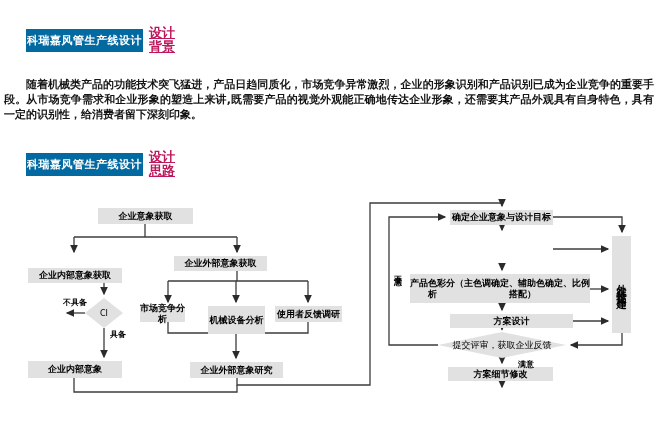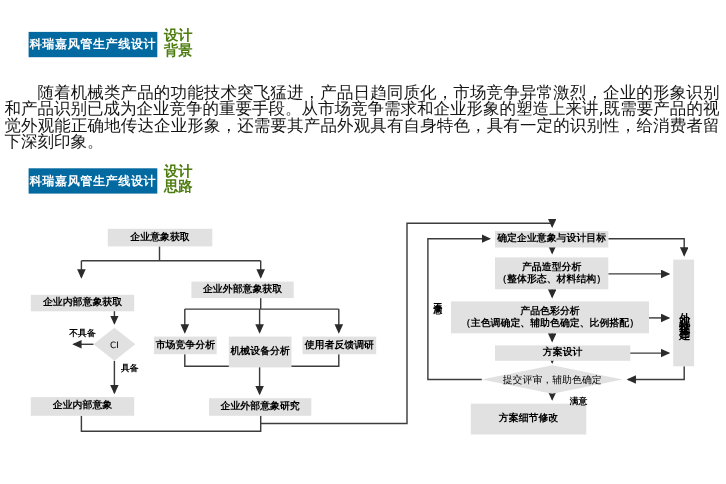--- a/index.html
+++ b/index.html
@@ -3,23 +3,23 @@
 <meta charset="utf-8">
 <style>
   html,body{margin:0;padding:0;background:#fff;}
   #page{position:relative;width:660px;height:440px;background:#ffffff;overflow:hidden;
         font-family:"DejaVu Sans",sans-serif;color:#111;}
   
   .hbar{position:absolute;left:26px;top:29px;width:117px;height:23px;background:#0369a1;
         color:#fff;font-size:11px;font-weight:bold;display:flex;align-items:center;
         justify-content:center;letter-spacing:0.5px;}
   .hside{position:absolute;left:149px;top:26px;font-size:13px;font-weight:bold;
-         line-height:14px;color:#4d7c0f;}
+         line-height:14px;color:#be185d;text-decoration:underline;}
   
-  .para{position:absolute;left:4px;top:77px;width:650px;font-size:15px;font-weight:normal;
+  .para{position:absolute;left:4px;top:77px;width:650px;font-size:11px;font-weight:bold;
         line-height:15px;text-indent:2em;color:#151515;text-align:justify;}
   
   #fc{position:absolute;left:0;top:0;width:660px;height:440px;}
   .node{position:absolute;background:#e1e1e1;display:flex;align-items:center;
         justify-content:center;text-align:center;font-size:9px;font-weight:bold;
         color:#000;line-height:11px;box-sizing:border-box;}
   .node .ln{display:block;}
   .vert{writing-mode:vertical-rl;text-orientation:upright;letter-spacing:3px;
         font-size:10px;}
   .dtext{position:absolute;display:flex;align-items:center;justify-content:center;
@@ -95,38 +95,34 @@
       </g>
 
       <polygon points="85,313 104,298 123,313 104,328" fill="#e1e1e1"></polygon>
       <polygon points="438,345 502,332 566,345 502,358" fill="#e1e1e1"></polygon>
     </svg>
 
     <div class="node" style="left:98px;top:208px;width:95px;height:16px">企业意象获取</div>
     <div class="node" style="left:28px;top:268px;width:94px;height:15px">企业内部意象获取</div>
     <div class="node" style="left:174px;top:256px;width:93px;height:15px">企业外部意象获取</div>
     <div class="dtext" style="left:85px;top:306px;width:38px;height:14px;font-size:8px">CI</div>
-    <div class="node" style="left:140px;top:306px;width:57px;height:16px">市场竞争分析</div>
+    <div class="node" style="left:140px;top:306px;width:45px;height:16px">市场竞争分析</div>
     <div class="node" style="left:208px;top:306px;width:57px;height:28px">机械设备分析</div>
     <div class="node" style="left:275px;top:306px;width:67px;height:16px">使用者反馈调研</div>
     <div class="node" style="left:28px;top:361px;width:94px;height:17px">企业内部意象</div>
     <div class="node" style="left:190px;top:362px;width:93px;height:16px">企业外部意象研究</div>
 
     <div class="node" style="left:450px;top:210px;width:103px;height:15px">确定企业意象与设计目标</div>
-    <div class="node" style="left:450px;top:234px;width:103px;height:29px;flex-direction:column">
-      <span class="ln">产品造型分析</span>
-      <span class="ln">（整体形态、材料结构）</span>
-    </div>
-    <div class="node" style="left:410px;top:274px;width:180px;height:29px;flex-direction:column">
+    <div class="node" style="left:410px;top:274px;width:180px;height:29px;flex-direction:row">
       <span class="ln">产品色彩分析</span>
       <span class="ln">（主色调确定、辅助色确定、比例搭配）</span>
     </div>
     <div class="node" style="left:450px;top:314px;width:123px;height:14px">方案设计</div>
-    <div class="dtext" style="left:438px;top:338px;width:128px;height:14px">提交评审，辅助色确定</div>
-    <div class="node" style="left:428px;top:367px;width:105px;height:28px">方案细节修改</div>
+    <div class="dtext" style="left:438px;top:338px;width:128px;height:14px">提交评审，获取企业反馈</div>
+    <div class="node" style="left:448px;top:367px;width:105px;height:14px">方案细节修改</div>
     <div class="node vert" style="left:612px;top:236px;width:19px;height:97px">外观特征构建</div>
 
     <div class="elabel" style="left:63px;top:297px">不具备</div>
     <div class="elabel" style="left:110px;top:329px">具备</div>
     <div class="elabel vert" style="left:391px;top:269px;writing-mode:vertical-rl;text-orientation:upright">不满意</div>
     <div class="elabel" style="left:518px;top:359px">满意</div>
 
   </div>
 </div>
 

